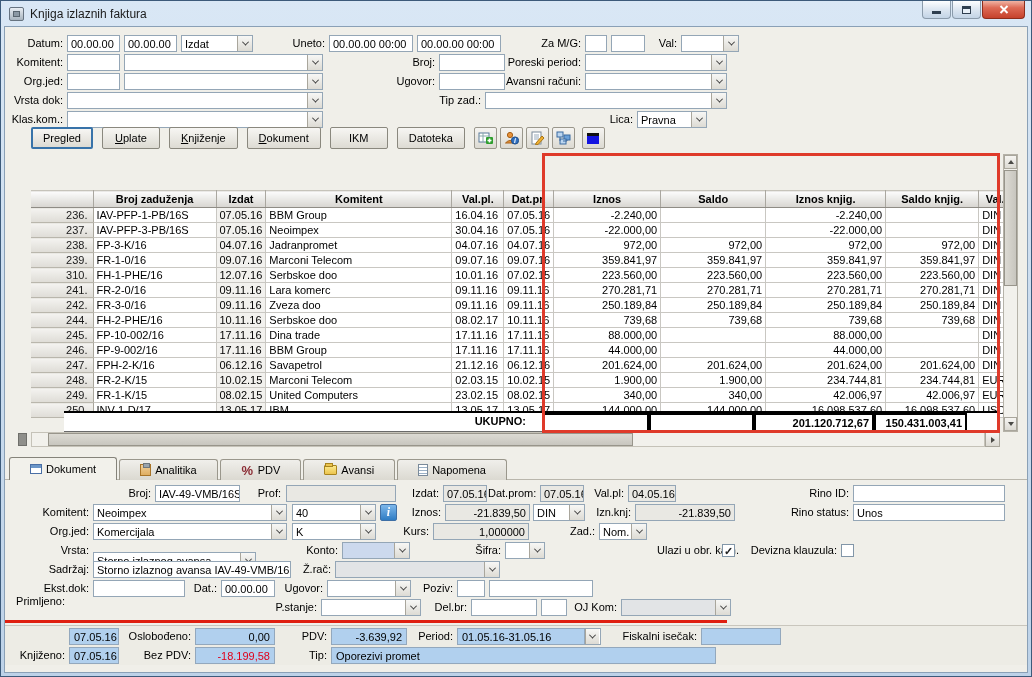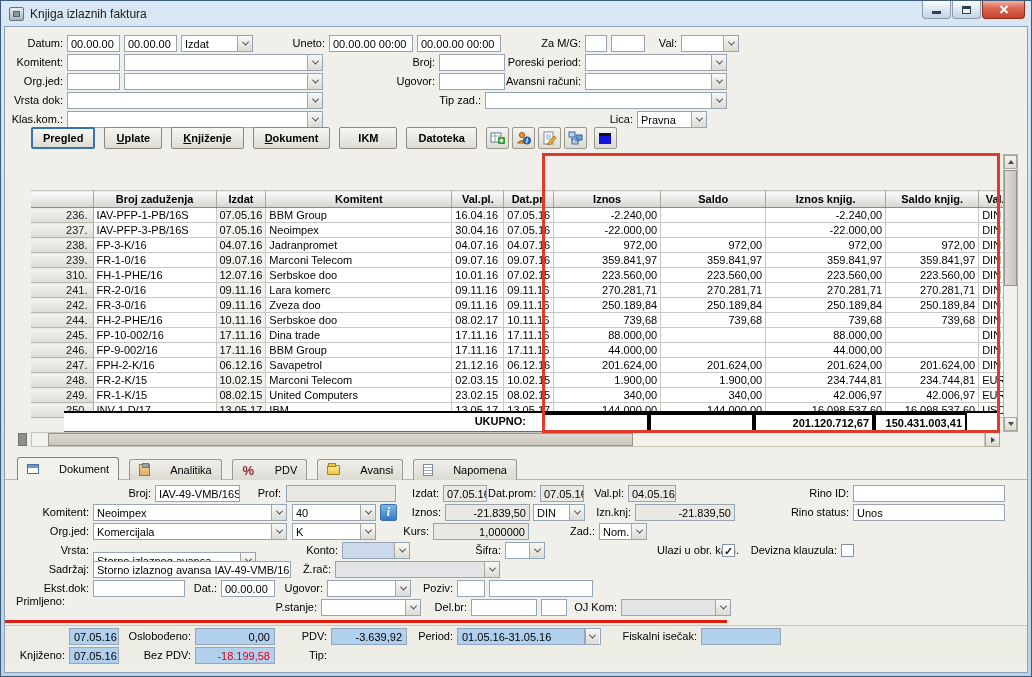--- a/index.html
+++ b/index.html
@@ -28,21 +28,21 @@
        display:flex;align-items:center;justify-content:center;}
   .combo.dis{background:#ccd9ed;}
   .combo.dis2{background:#e2e4e6;}
   .chev{width:5px;height:5px;border-right:1px solid #3a3a3a;border-bottom:1px solid #3a3a3a;
         transform:rotate(45deg) translate(-1px,-1px);}
   .cb{position:absolute;width:13px;height:13px;border:1px solid #8296a8;background:#fff;text-align:center;
       line-height:12px;font-size:11px;color:#222;}
   .cb.checked::before{content:"\2713";font-weight:bold;}
   
   .toolbar{position:absolute;left:26px;top:99px;display:flex;align-items:center;height:24px;}
-  .tbtns{display:flex;font-weight:bold;}
+  .tbtns{display:flex;}
   .tbtn{height:22px;min-width:58px;padding:0 11px;margin-right:9px;display:inline-flex;align-items:center;justify-content:center;
         background:linear-gradient(#f7f6f3,#dddbd3);border:1px solid #8a887e;border-radius:2px;}
   .tbtn.focus{border:2px solid #3873a9;padding:0 10px;}
   .ibtn{width:23px;height:22px;margin-right:3px;display:inline-flex;align-items:center;justify-content:center;
         background:linear-gradient(#f5f4f1,#dcdad2);border:1px solid #9a978c;border-radius:2px;}
   .ibtn.sep{margin-left:4px;}
   
   table.grid{position:absolute;left:26px;top:127px;border-collapse:collapse;table-layout:fixed;font-size:11px;margin-top:36px;}
   table.grid th{height:17px;padding:0 2px;font-weight:bold;text-align:center;overflow:hidden;white-space:nowrap;
         background:linear-gradient(#fcfcfc,#d7d5d0);border-right:1px solid #aaa7a0;border-bottom:1px solid #8f8c85;border-top:1px solid #c6c3ba;}
@@ -69,22 +69,22 @@
   .tri-lf{width:0;height:0;border-top:3px solid transparent;border-bottom:3px solid transparent;border-right:4px solid #4a4a46;}
   .tri-rt{width:0;height:0;border-top:3px solid transparent;border-bottom:3px solid transparent;border-left:4px solid #4a4a46;}
   .hscroll{position:absolute;left:13px;top:405px;width:982px;height:15px;}
   .hgrip{position:absolute;left:0;top:1px;width:9px;height:13px;background:#8f8f8b;border:1px solid #6f6f6b;}
   .hsb{position:absolute;top:0;width:15px;height:15px;background:linear-gradient(#f6f5f2,#dcdad3);border:1px solid #a9a69c;
        display:flex;align-items:center;justify-content:center;}
   .htrack{position:absolute;left:13px;top:0;width:954px;height:15px;background:#f2f1ec;border:1px solid #c5c2b8;}
   .hthumb{position:absolute;left:16px;top:0;width:585px;height:13px;background:linear-gradient(#dcdad3,#c8c6bf);border:1px solid #98958b;}
   
   .tabbar{position:absolute;left:4px;top:430px;height:23px;display:flex;align-items:flex-end;z-index:3;}
-  .tab{display:inline-flex;align-items:center;gap:20px;height:21px;padding:0 9px;margin-right:2px;
-       background:linear-gradient(#f0efeb,#dbd9d1);border:1px solid #9a978c;border-bottom:none;border-radius:3px 3px 0 0;margin-left:8px;}
+  .tab{display:inline-flex;align-items:center;gap:4px;height:21px;padding:0 20px;margin-right:2px;
+       background:linear-gradient(#f0efeb,#dbd9d1);border:1px solid #9a978c;border-bottom:none;border-radius:3px 3px 0 0;}
   .tab.active{height:23px;background:#f2f1eb;border-color:#85837a;}
   .tabline{position:absolute;left:0;top:452px;width:1022px;height:1px;background:#b9b6ac;}
   .tabicon{display:inline-block;}
   .window-icon{width:12px;height:10px;border:1px solid #4a6fa5;background:#fff;position:relative;}
   .window-icon::before{content:"";position:absolute;left:0;top:0;right:0;height:3px;background:#6b96c8;}
   .clipboard-icon{width:11px;height:12px;background:linear-gradient(#f0cf9a,#dfae62);border:1px solid #a87428;position:relative;}
   .clipboard-icon::before{content:"";position:absolute;left:2px;top:-2px;width:5px;height:3px;background:#9aa4ac;border:1px solid #6d767d;}
   .percent-icon{width:13px;height:13px;color:#8b2c34;font-weight:bold;font-size:13px;line-height:13px;text-align:center;}
   .percent-icon::before{content:"%";}
   .folder-icon{width:13px;height:10px;background:linear-gradient(#fbe98c,#ecc44e);border:1px solid #a8841e;border-radius:1px;position:relative;}
@@ -687,15 +687,16 @@
           <i class="chev"></i>
         </span>
       </span>
     <span class="lbl" style="left:606px;top:601px;width:86px">Fiskalni isečak:</span>
     <span class="sfld" style="left:696px;top:601px;width:80px"></span>
     <span class="lbl" style="left:4px;top:620px;width:56px">Knjiženo:</span>
     <span class="sfld" style="left:64px;top:620px;width:50px">07.05.16</span>
     <span class="lbl" style="left:118px;top:620px;width:68px">Bez PDV:</span>
     <span class="sfld num" style="left: 190px; top: 620px; width: 80px; color: rgb(224, 0, 26);">-18.199,58</span>
     <span class="lbl" style="left:292px;top:620px;width:30px">Tip:</span>
+    <span class="sfld" style="left:326px;top:620px;width:385px">Oporezivi promet</span>
 
   </div>
 </div>
 
 </body></html>

